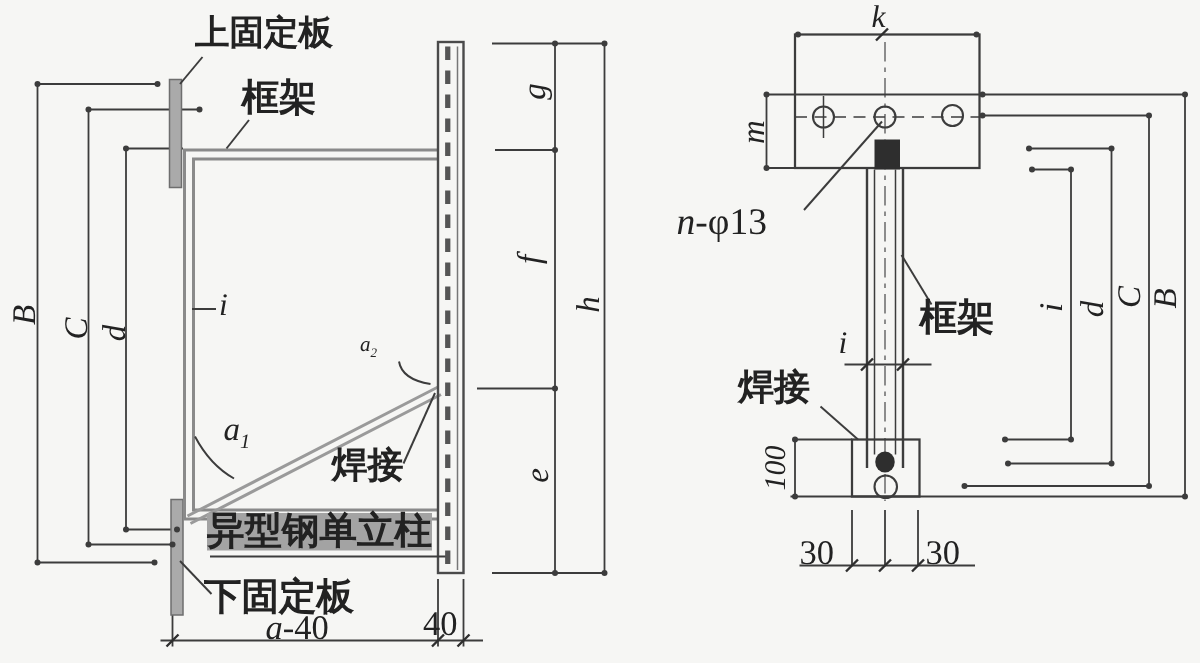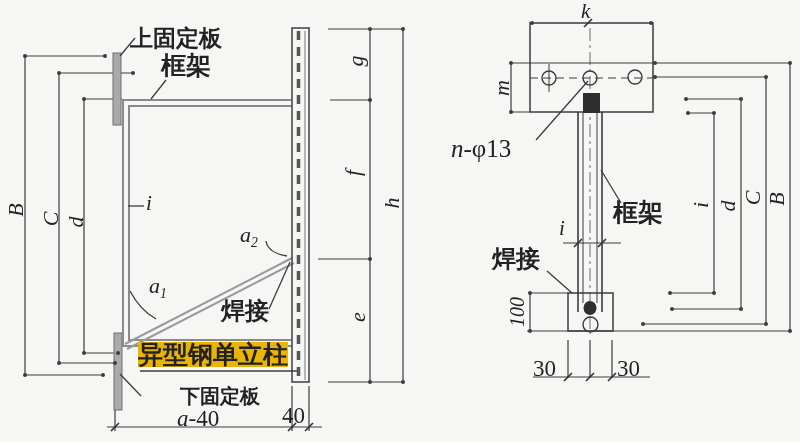--- a/index.html
+++ b/index.html
@@ -6,21 +6,21 @@
   #stage{position:relative;width:800px;height:442px;background:#f6f6f4;overflow:hidden;}
   #stage svg{position:absolute;left:0;top:0;}
   .cjk{position:absolute;font-family:"Liberation Serif","DejaVu Serif",serif;font-weight:600;
        color:#222;white-space:nowrap;line-height:1;}
   .ser{position:absolute;font-family:"Liberation Serif","DejaVu Serif",serif;font-style:italic;
        color:#222;white-space:nowrap;line-height:1;}
   .num{font-style:normal;}
   .vl{position:absolute;width:44px;height:26px;line-height:26px;text-align:center;
       transform:rotate(-90deg);font-family:"Liberation Serif","DejaVu Serif",serif;
       font-style:italic;font-size:22px;color:#222;white-space:nowrap;}
-  .bg{background:#eab308;}
+  .bg{background:#a3a3a3;}
   sub{font-size:0.62em;}
 </style>
 </head>
 <body>
 
 <div id="stage">
 
 <svg width="800" height="442" viewBox="0 0 800 442">
 
   <g stroke="#3c3c3c" stroke-width="1.2" fill="none">
@@ -142,32 +142,32 @@
   </g>
 
   <g stroke="#2e2e2e" stroke-width="1.6">
     <path d="M111,431 L119,423 M288,431 L296,423 M305,431 L313,423"></path>
     <path d="M564,381 L572,373 M586,381 L594,373 M608,381 L616,373"></path>
     <path d="M574,247 L582,239 M598,247 L606,239"></path>
     <path d="M584,27 L592,19"></path>
   </g>
 </svg>
 
-<div class="cjk" style="left:130px;top:27px;font-size:23px;">上固定板</div>
+<div class="cjk" style="left:130px;top:10px;font-size:23px;">上固定板</div>
 <div class="cjk" style="left:161px;top:53px;font-size:25px;">框架</div>
 <div class="cjk" style="left:221px;top:299px;font-size:24px;">焊接</div>
 <div class="cjk bg" style="left:138px;top:342px;font-size:25px;">异型钢单立柱</div>
-<div class="cjk" style="left:136px;top:386px;font-size:20px;margin-left:44px;">下固定板</div>
+<div class="cjk" style="left:136px;top:386px;font-size:25px;">下固定板</div>
 
 <div class="vl" style="left:-6px;top:197px;">B</div>
 <div class="vl" style="left:29px;top:206px;">C</div>
 <div class="vl" style="left:54px;top:209px;">d</div>
 <div class="ser" style="left:146px;top:193px;font-size:21px;">i</div>
 <div class="ser" style="left:149px;top:275px;font-size:22px;text-align:center;"><span>a</span><sub>1</sub></div>
-<div class="ser" style="left:240px;top:224px;font-size:22px;"><span>a</span><sub>2</sub></div>
+<div class="ser" style="left:240px;top:224px;font-size:14px;"><span>a</span><sub>2</sub></div>
 <div class="vl" style="left:334px;top:48px;">g</div>
 <div class="vl" style="left:331px;top:160px;">f</div>
 <div class="vl" style="left:336px;top:304px;">e</div>
 <div class="vl" style="left:370px;top:190px;">h</div>
 <div class="ser" style="left:177px;top:407px;font-size:23px;"><span>a</span><span class="num">-40</span></div>
 <div class="ser num" style="left:282px;top:404px;font-size:23px;">40</div>
 
 <div class="ser" style="left:581px;top:1px;font-size:21px;">k</div>
 <div class="vl" style="left:480px;top:75px;">m</div>
 <div class="ser" style="left:451px;top:136px;font-size:25px;"><span>n-</span><span class="num">φ13</span></div>

